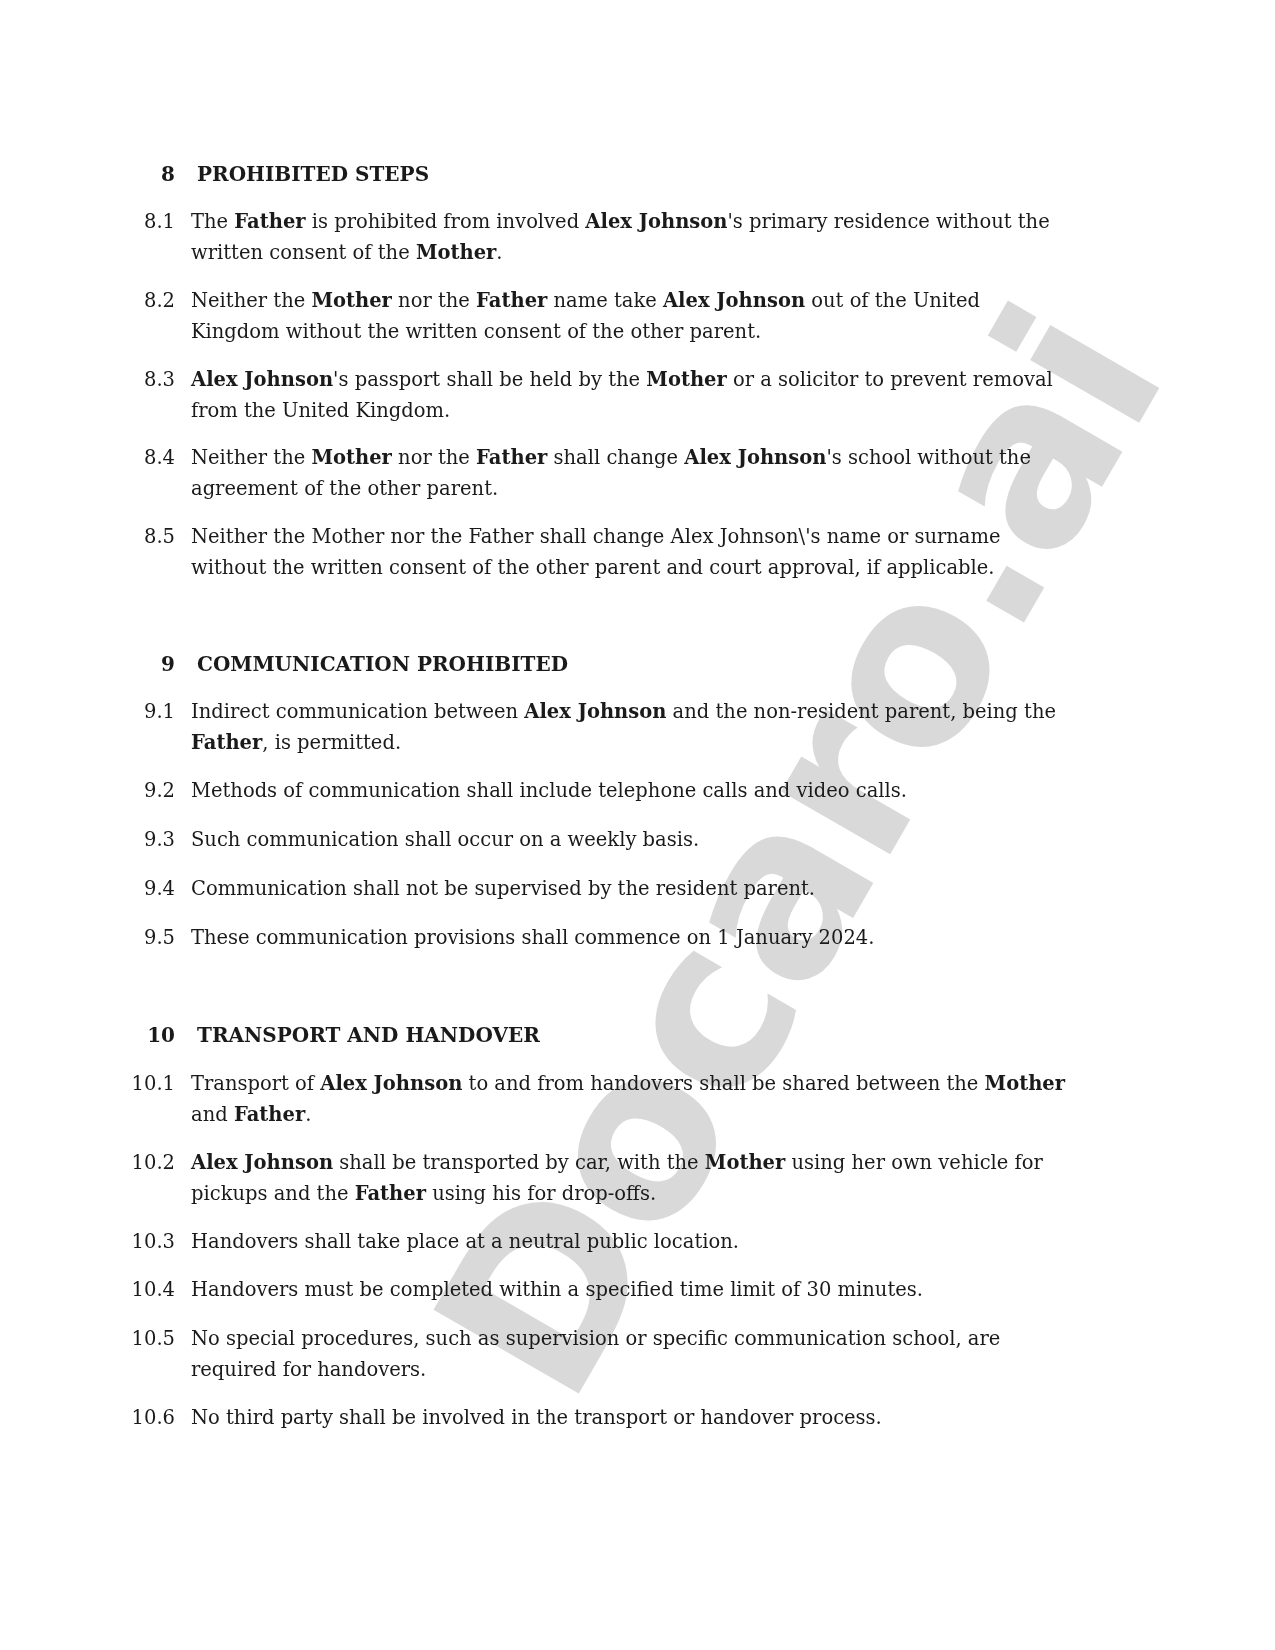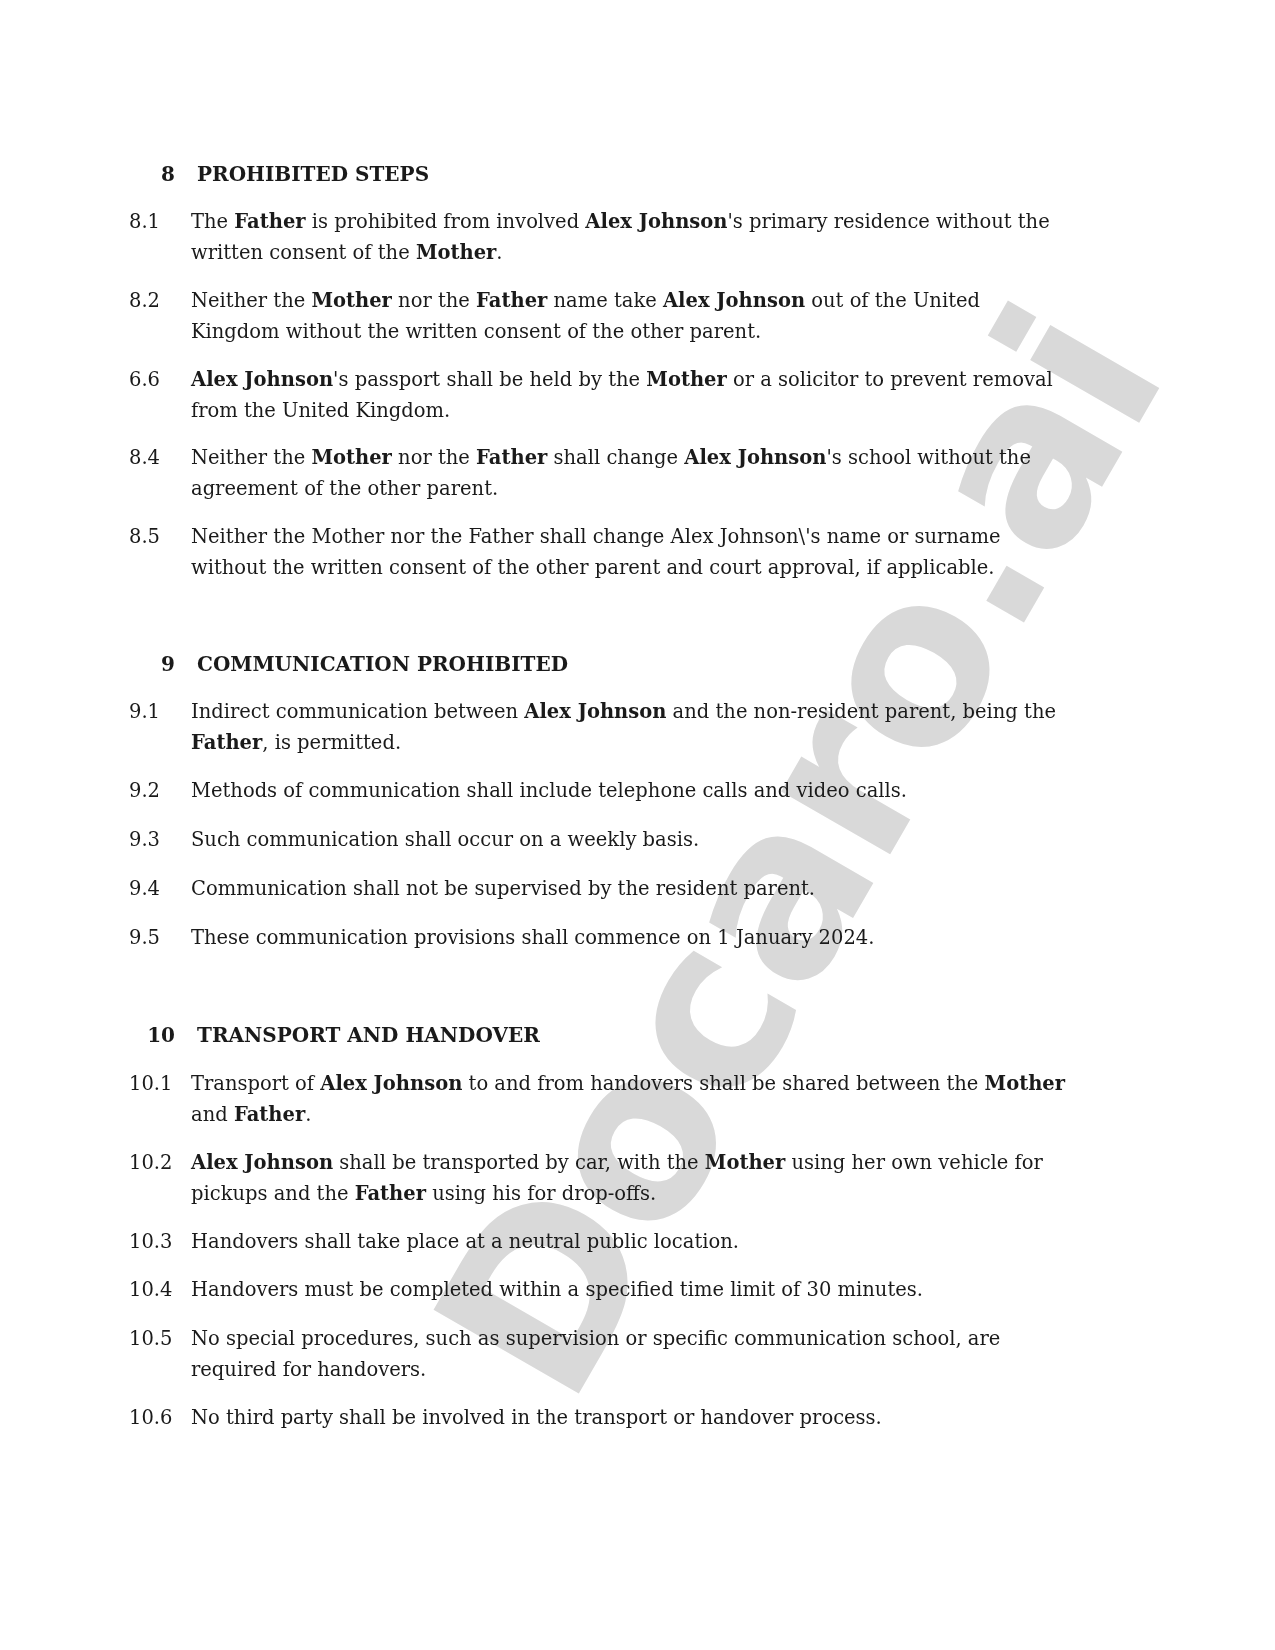--- a/index.html
+++ b/index.html
@@ -7,21 +7,21 @@
          font-family: "DejaVu Serif", "Liberation Serif", serif; color: #1a1a1a; }
   .page { position: absolute; left: 0; top: 0; width: 1275px; height: 1650px; }
   .watermark { position: absolute; left: 200px; top: 720px; font-family: "DejaVu Sans", "Liberation Sans", sans-serif;
                font-weight: bold; font-size: 230px; color: #d9d9d9; transform: rotate(-60deg);
                transform-origin: center center; white-space: nowrap; z-index: 0; letter-spacing: -4px; }
   .content { position: absolute; left: 0; top: 0; z-index: 1; width: 100%; }
   .heading { position: absolute; font-weight: bold; font-size: 20px; }
   .heading .num { position: absolute; width: 40px; text-align: right; }
   .heading .title { position: absolute; left: 62px; white-space: nowrap; text-align: right; }
   .clause { position: absolute; font-size: 19.5px; line-height: 31px; }
-  .clause .num { position: absolute; left: 0; width: 46px; text-align: left; }
+  .clause .num { position: absolute; left: 0; width: 46px; text-align: right; }
   .clause .text { position: absolute; left: 62px; width: 880px; }
   b { font-weight: bold; }
 </style>
 </head>
 <body>
 
 <div class="page">
   <div class="watermark">Docaro.ai</div>
   <div class="content" id="content">
       <div class="heading" style="left: 135px; top: 162px;">
@@ -30,21 +30,21 @@
       </div>
       <div class="clause" style="left: 129px; top: 206px;">
         <span class="num">8.1</span>
         <div class="text"><span>The </span><b>Father</b><span> is prohibited from involved </span><b>Alex Johnson</b><span>'s primary residence without the written consent of the </span><b>Mother</b><span>.</span></div>
       </div>
       <div class="clause" style="left: 129px; top: 285px;">
         <span class="num">8.2</span>
         <div class="text"><span>Neither the </span><b>Mother</b><span> nor the </span><b>Father</b><span> name take </span><b>Alex Johnson</b><span> out of the United Kingdom without the written consent of the other parent.</span></div>
       </div>
       <div class="clause" style="left: 129px; top: 364px;">
-        <span class="num">6.6</span>
+        <span class="num">8.3</span>
         <div class="text"><b>Alex Johnson</b><span>'s passport shall be held by the </span><b>Mother</b><span> or a solicitor to prevent removal from the United Kingdom.</span></div>
       </div>
       <div class="clause" style="left: 129px; top: 442px;">
         <span class="num">8.4</span>
         <div class="text"><span>Neither the </span><b>Mother</b><span> nor the </span><b>Father</b><span> shall change </span><b>Alex Johnson</b><span>'s school without the agreement of the other parent.</span></div>
       </div>
       <div class="clause" style="left: 129px; top: 521px;">
         <span class="num">8.5</span>
         <div class="text"><span>Neither the Mother nor the Father shall change Alex Johnson\'s name or surname without the written consent of the other parent and court approval, if applicable.</span></div>
       </div>

